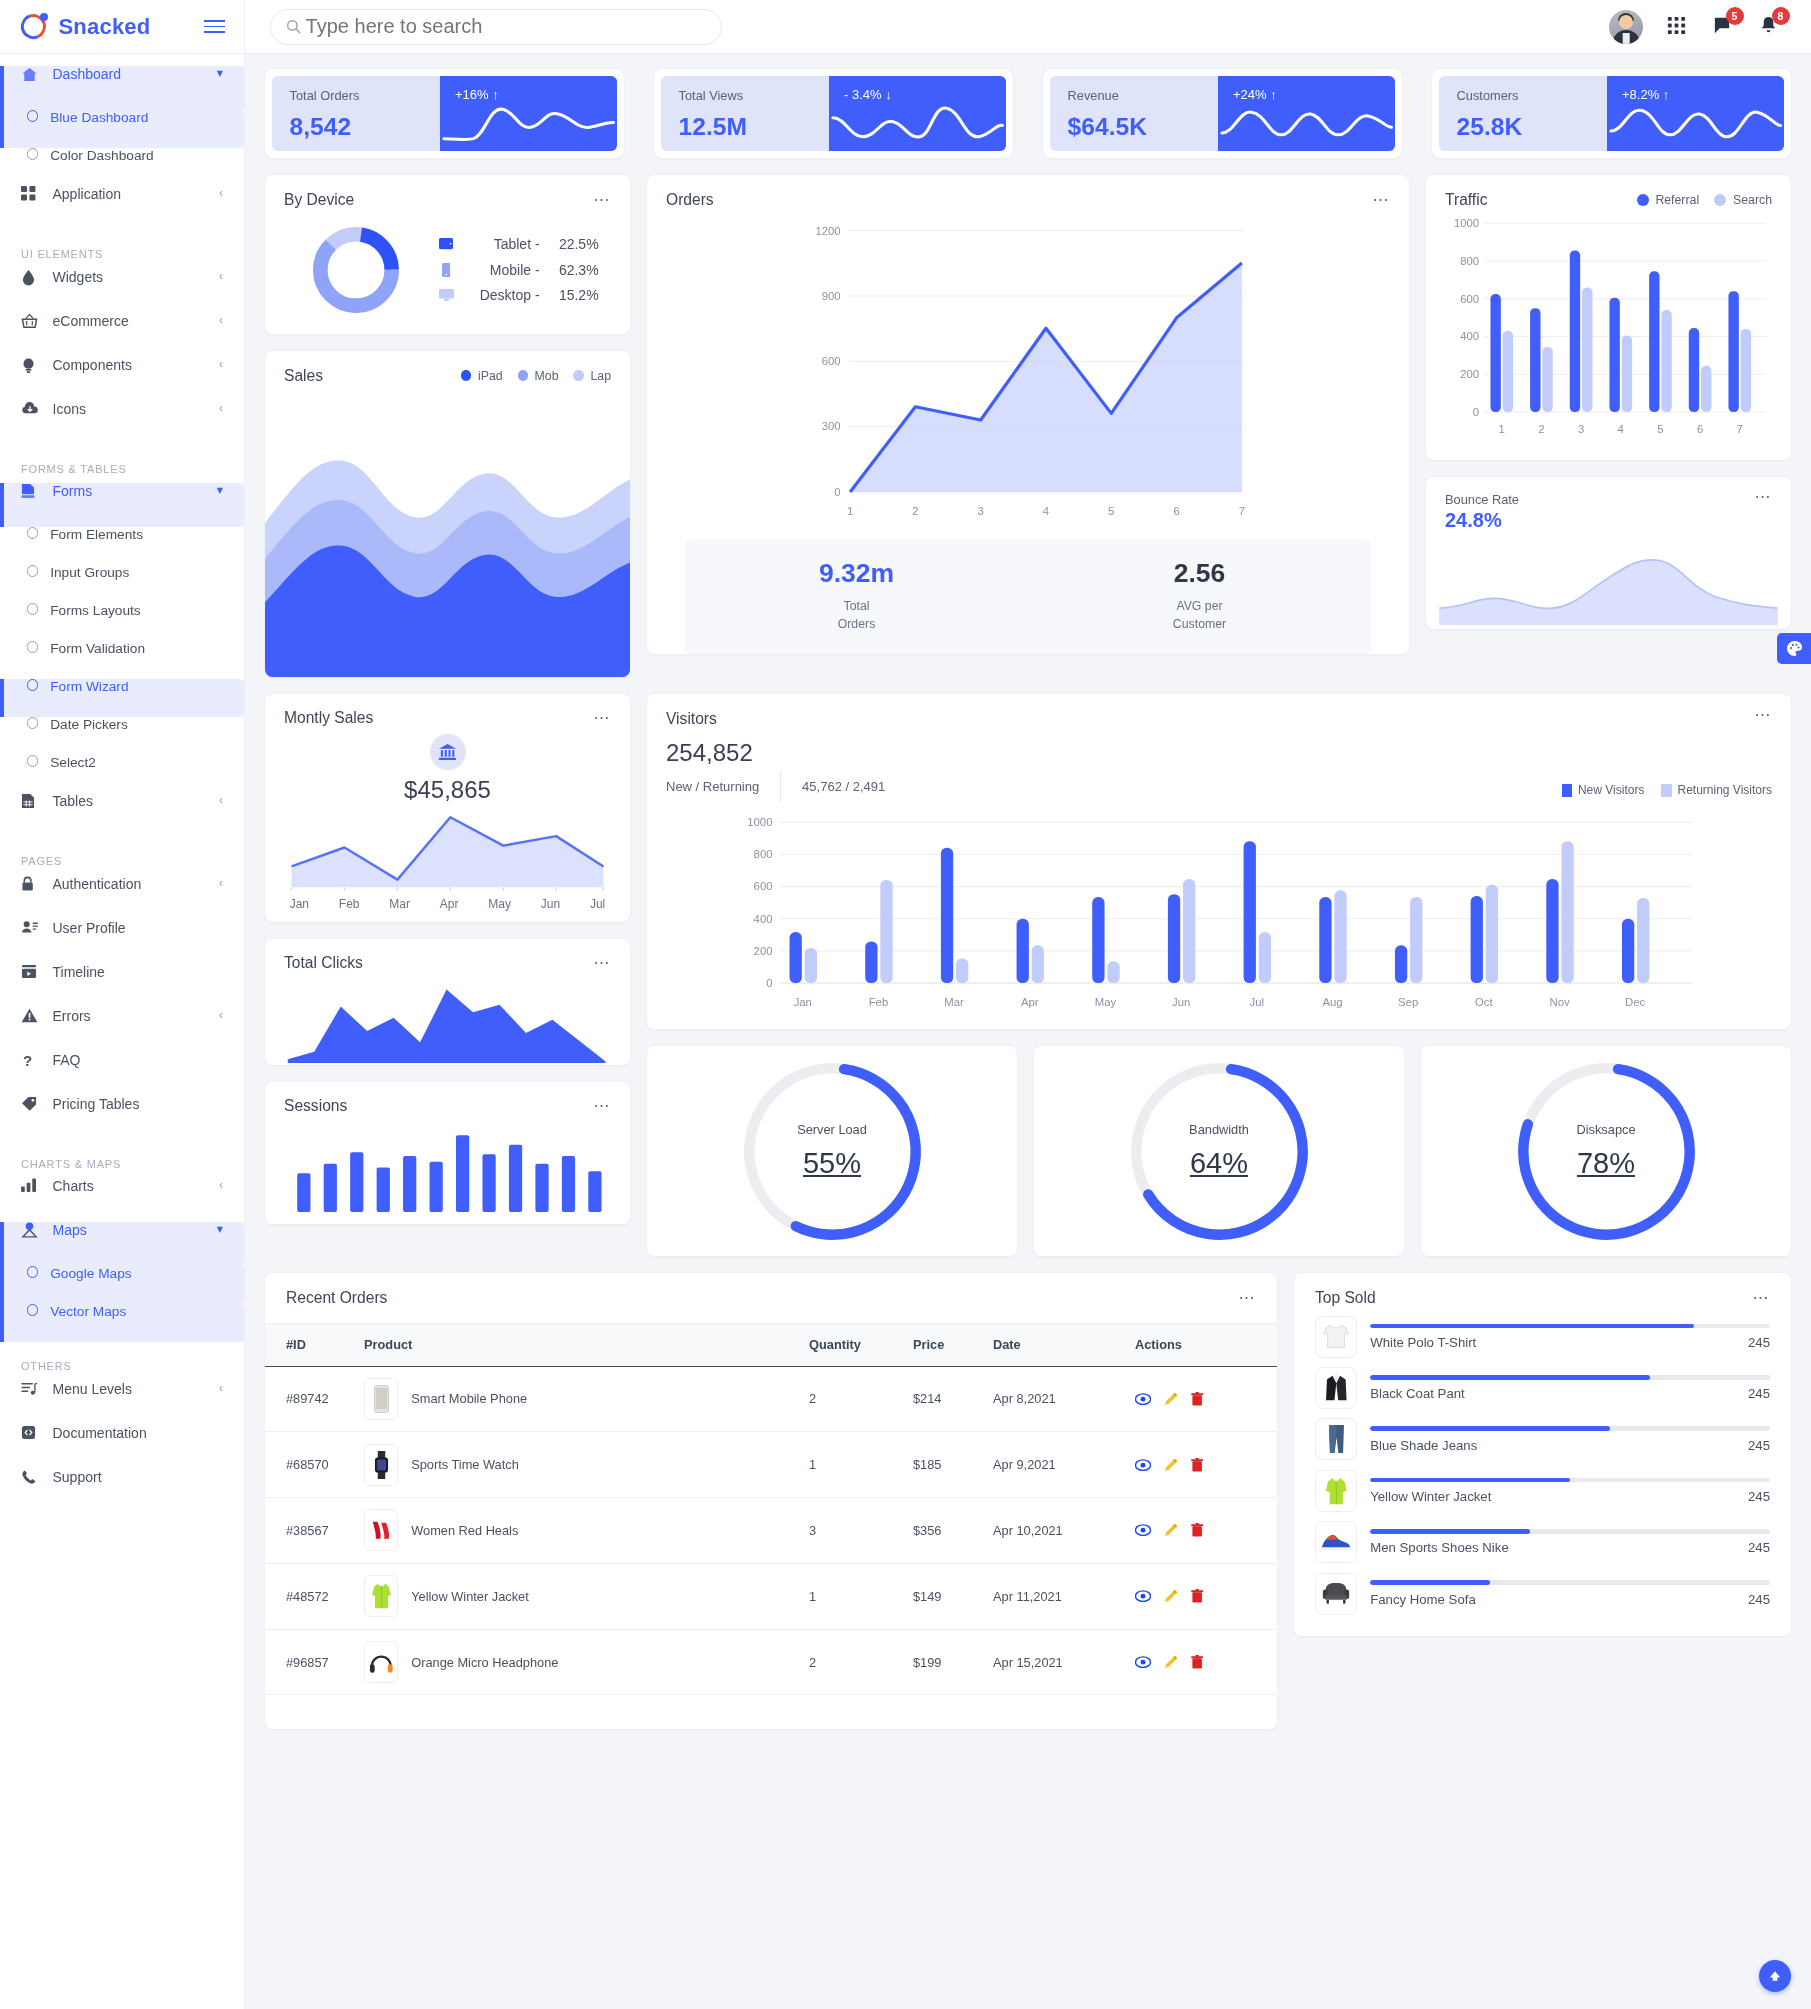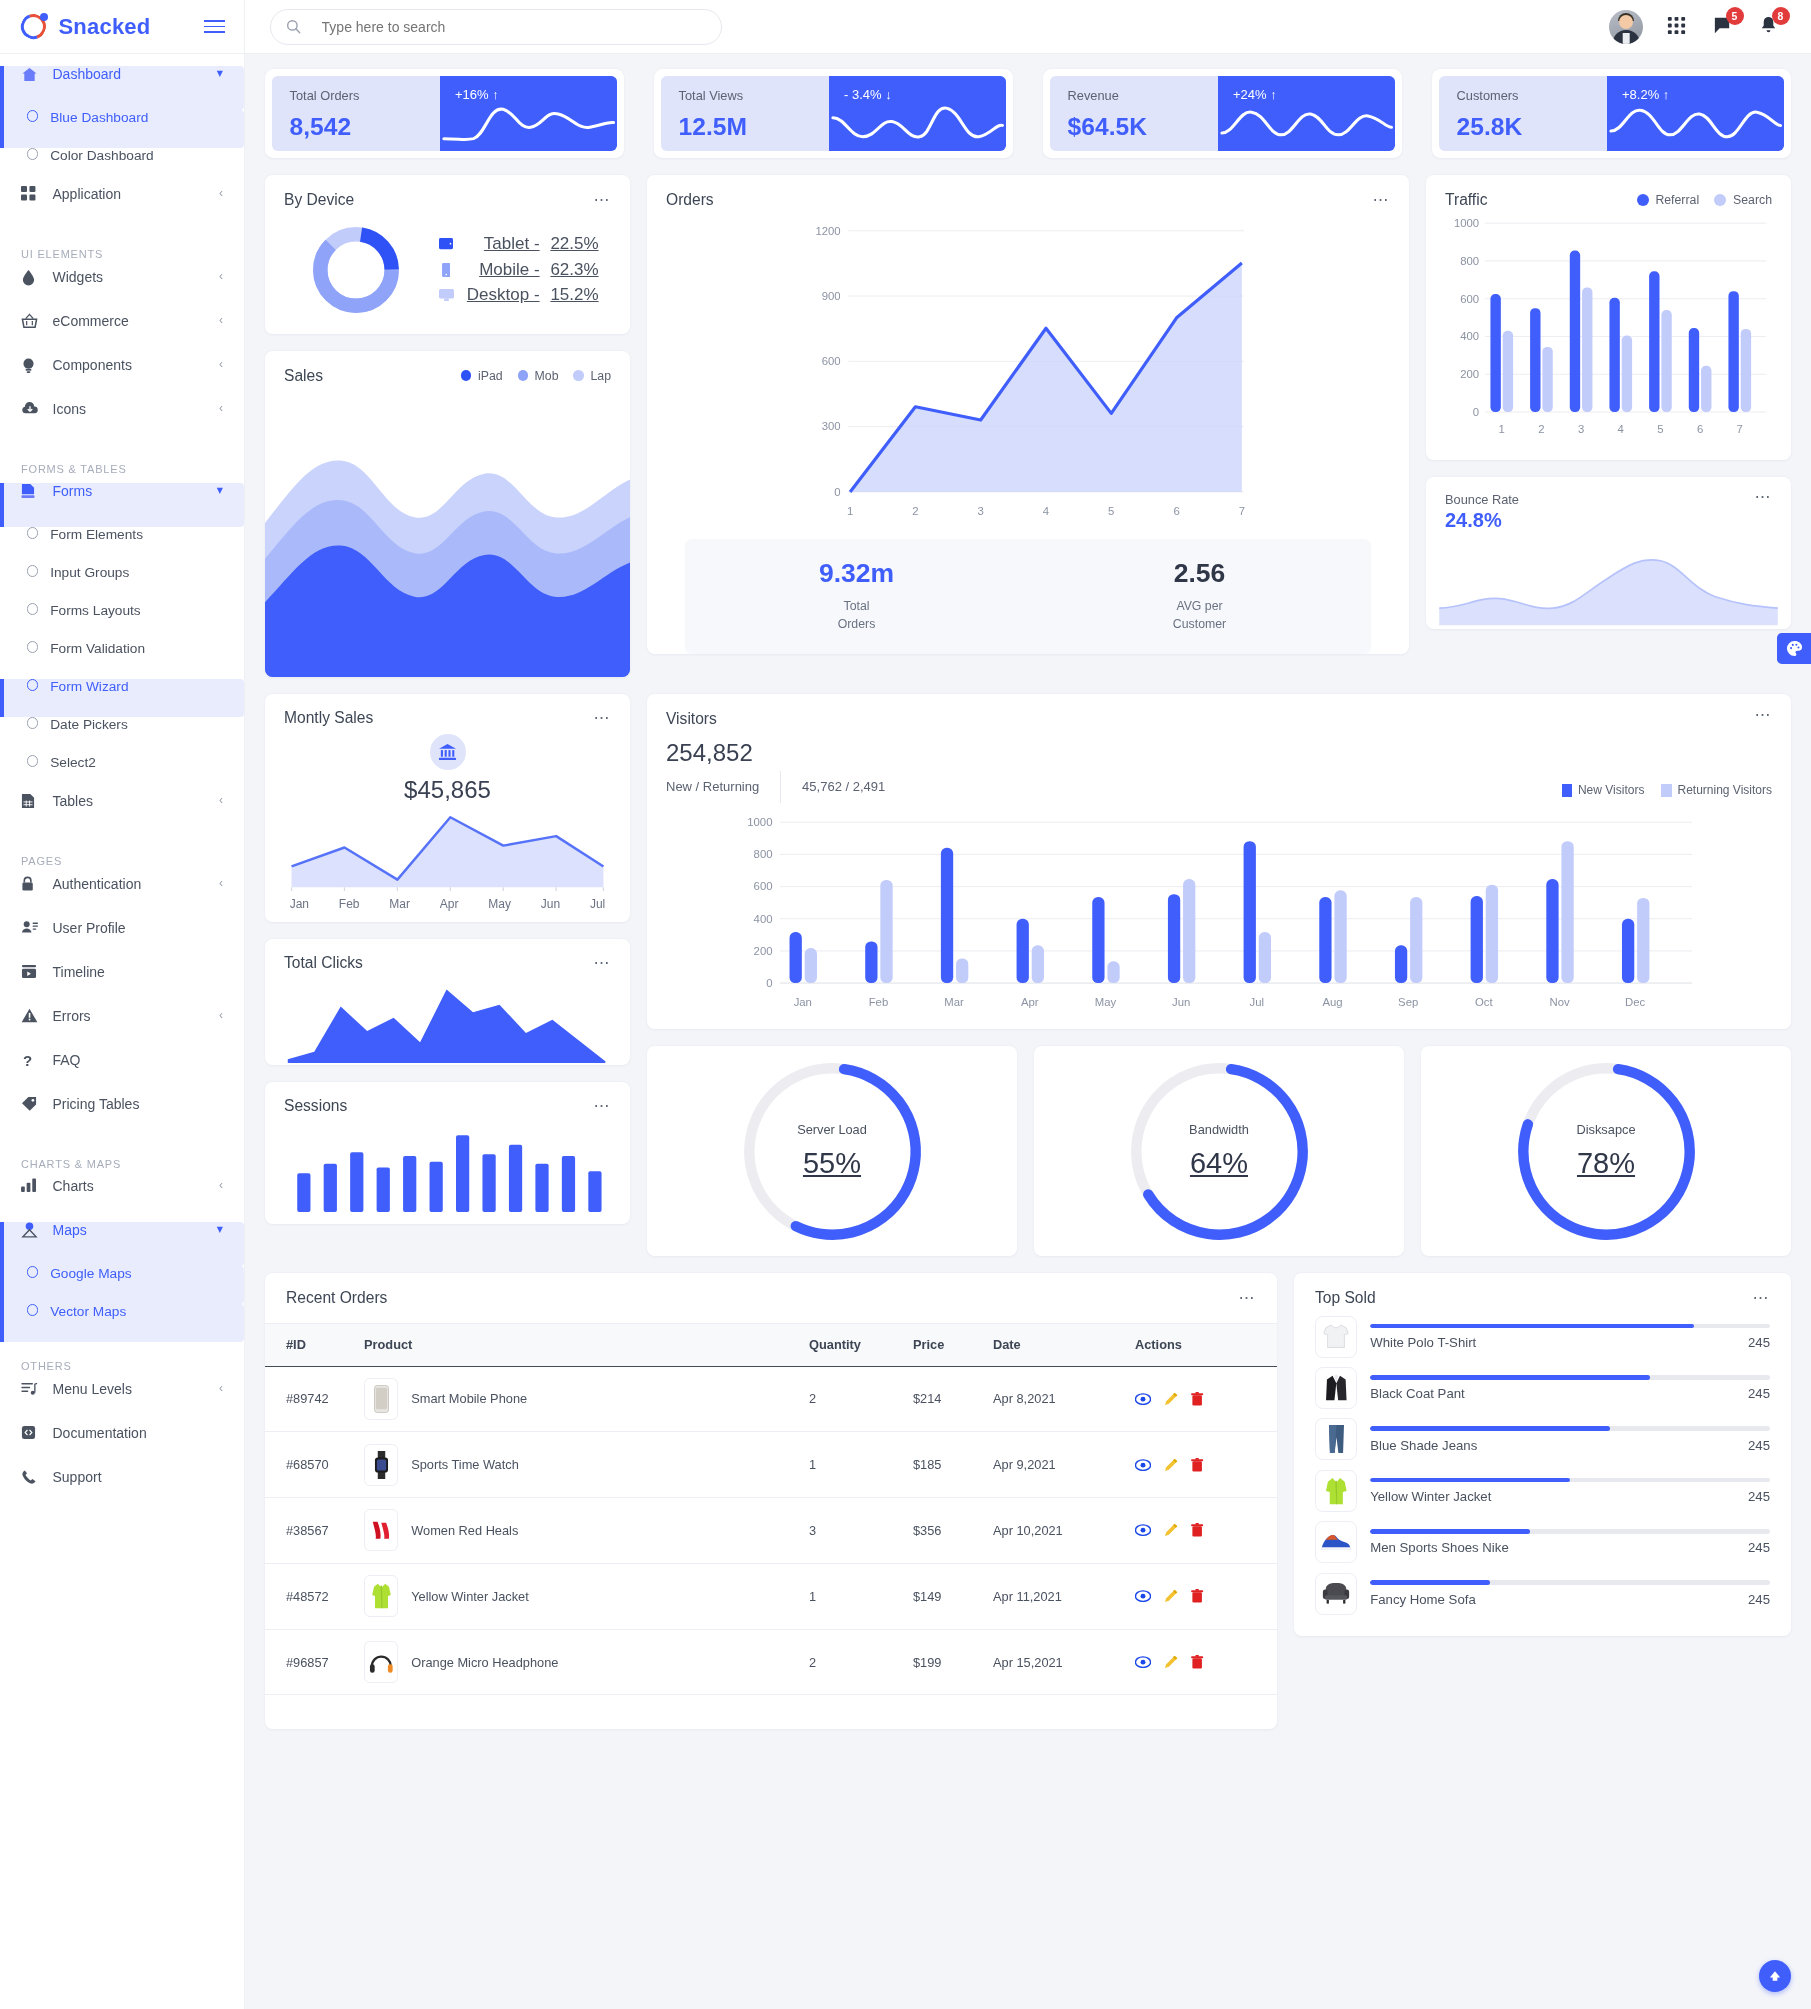--- a/index.html
+++ b/index.html
@@ -36,21 +36,21 @@
   .hamburger { margin-left: auto; margin-right: 19px; cursor: pointer; display:flex; flex-direction:column; gap:3.8px; }
   .hamburger i { display:block; width: 21px; height: 1.9px; background: #3f5efb; }
 
   .search-wrap { margin-left: 24.6px; }
   .search-box {
     width: 452px; height: 36px; border: 0.9px solid #e6e8ee; border-radius: 18px;
     display: flex; align-items: center; padding: 0 15px; background: #fff;
   }
   .search-box svg { flex: 0 0 15px; }
   .search-box input {
-    border: none; outline: none; font-size: 14px; color: #8b94a6; margin-left: 21px;
+    border: none; outline: none; font-size: 20px; color: #8b94a6; margin-left: 5px;
     width: 100%; font-family: "Liberation Sans", sans-serif; background: transparent;
   }
   .topbar-right { margin-left: auto; display: flex; align-items: center; gap: 23px; padding-right: 30px; }
   .avatar {
     width: 34px; height: 34px; border-radius: 50%; overflow: hidden;
     background: linear-gradient(160deg,#b9bec7,#8e949f); position: relative; cursor: pointer;
   }
   .avatar .head { position:absolute; left:50%; top:5.7px; width:14px; height:14px; border-radius:50%; background:#f3c9a6; transform:translateX(-50%); }
   .avatar .hair { position:absolute; left:50%; top:3.8px; width:16px; height:7.6px; border-radius:8.5px 8.5px 0 0; background:#3a3127; transform:translateX(-50%); }
   .avatar .body { position:absolute; left:50%; bottom:0; width:26.5px; height:13.2px; border-radius:13.2px 13.2px 0 0; background:#2b3240; transform:translateX(-50%); }
@@ -119,21 +119,21 @@
   
   .row2 { display: flex; gap: 17px; margin-top: 17px; align-items: flex-start; }
   .col-a { width: 365px; flex: 0 0 365px; }
   .col-b { flex: 1; }
   .col-c { width: 365px; flex: 0 0 365px; }
 
   .bydevice { padding: 16px 19px 13.2px 19px; }
   .bydevice-head { display:flex; align-items:center; justify-content:space-between; }
   .bydevice-body { display: flex; align-items: center; margin-top: 9.5px; }
   .legend-rows { margin-left: 7.6px; }
-  .legend-row { display: flex; align-items: center; height: 25.6px; font-size: 17px; color: #4a5260; text-decoration: underline; }
+  .legend-row { display: flex; align-items: center; height: 25.6px; font-size: 14px; color: #4a5260; }
   .legend-row .li { width: 21px; flex:0 0 21px; display:flex; justify-content:center; }
   .legend-row .ln { width: 83px; text-align: right; }
   .legend-row .lv { width: 59px; text-align: right; }
 
   .salescard { margin-top: 17px; padding: 16px 0 0 0; overflow: hidden; }
   .salescard-head { display:flex; align-items:center; justify-content:space-between; padding: 0 19px; }
   .legend-inline { display: flex; gap: 15px; align-items: center; }
   .legend-inline span.l { display:flex; align-items:center; gap:6.6px; font-size: 12.3px; color: #5b6271; }
   .ldot { width: 10.4px; height: 10.4px; border-radius: 50%; display:inline-block; }
 

